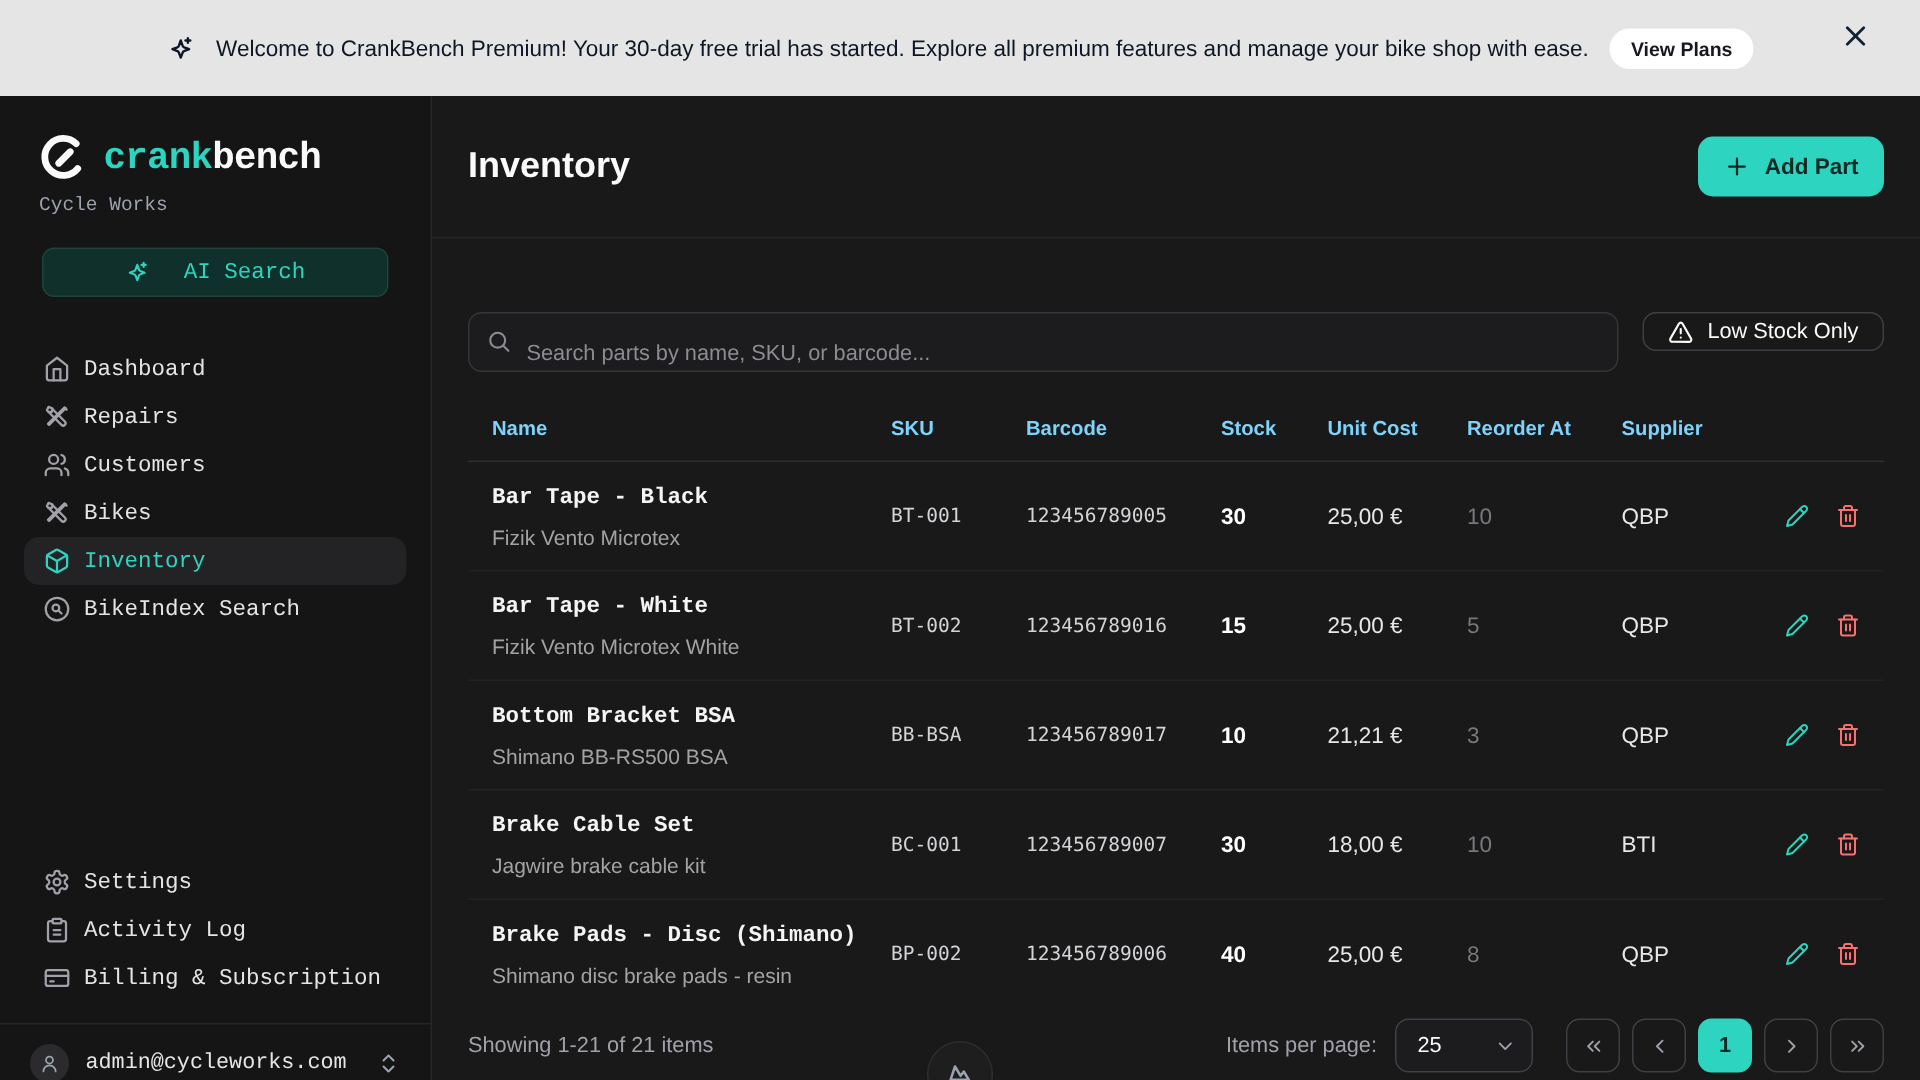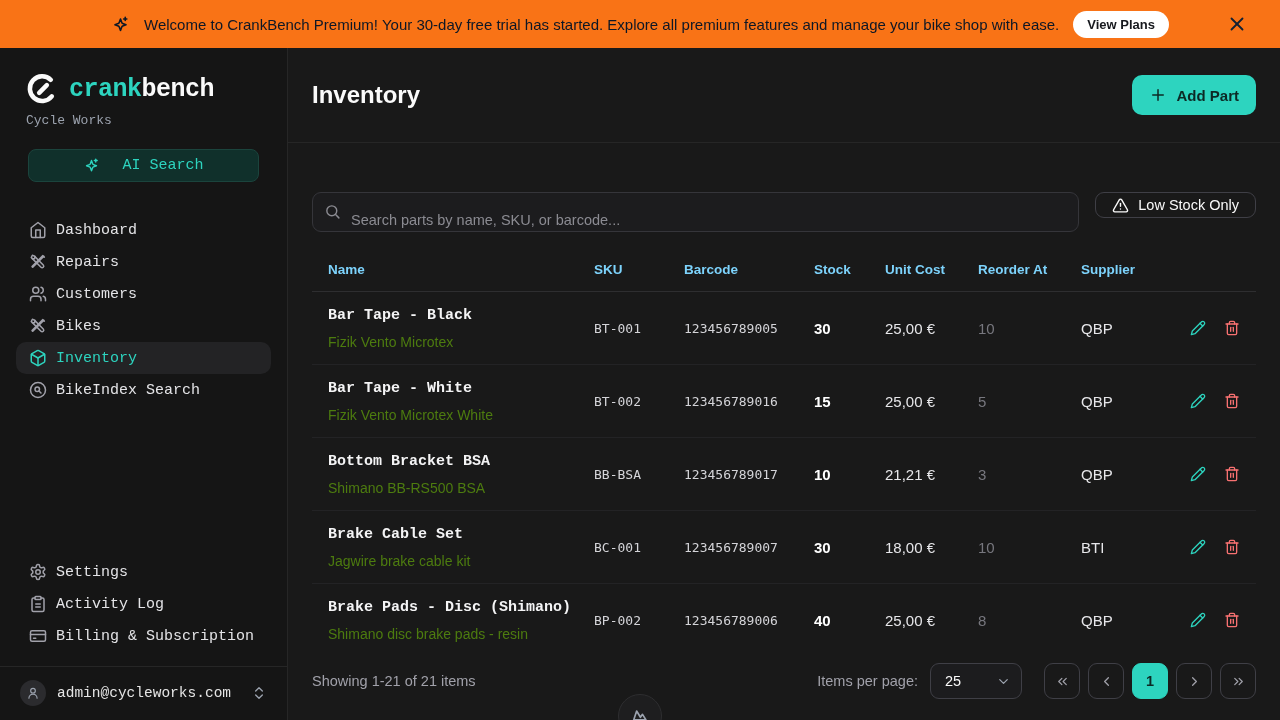--- a/index.html
+++ b/index.html
@@ -5,21 +5,21 @@
   * { margin:0; padding:0; box-sizing:border-box; }
   html,body { width:1280px; height:720px; overflow:hidden; }
   body {
     font-family:"Liberation Sans", sans-serif;
     background:#191919; color:#e5e5e5; position:relative;
   }
   svg { display:block; }
 
   
   .banner {
-    height:48px; background:#f97316; color:#0d1726;
+    height:64px; background:#e5e5e5; color:#0d1726;
     display:flex; align-items:center; justify-content:center; gap:14px;
     position:relative; font-size:15px; font-weight:500;
   }
   .banner .spark { color:#0d1726; }
   .banner-cta {
     background:#fff; color:#16181d; border:none; border-radius:999px;
     padding:6px 14px; font-size:13px; font-weight:700; cursor:pointer;
     font-family:inherit;
   }
   .banner-close {
@@ -116,21 +116,21 @@
     align-items:center; padding:0 16px;
   }
   .thead {
     margin-top:30px; padding-bottom:14px; border-bottom:1px solid #2e2e30;
     flex-shrink:0;
   }
   .thead span { font-size:13.5px; font-weight:700; color:#7dd3fc; }
   .rows { flex:1; overflow:hidden; min-height:0; }
   .trow { height:73px; border-bottom:1px solid #232325; }
   .cell-name .t1 { font-size:15px; font-weight:600; color:#f4f4f5;font-family:Liberation Mono, monospace; }
-  .cell-name .t2 { font-size:14px; color:#4d7c0f; margin-top:10px; }
+  .cell-name .t2 { font-size:14px; color:#a3a3a3; margin-top:10px; }
   .mono { font-family:"DejaVu Sans Mono", monospace; font-size:13px; color:#d4d4d8; }
   .cell-stock { font-size:15px; font-weight:600; color:#fff; }
   .cell-cost, .cell-supplier { font-size:15px; color:#e7e7ea; }
   .cell-reorder { font-size:15px; color:#77777e; }
   .cell-actions { display:flex; gap:18px; justify-content:flex-end; }
   .icon-btn { background:none; border:none; padding:0; cursor:pointer; display:flex; }
   .edit-btn { color:#2dd4bf; }
   .delete-btn { color:#f87171; }
 
   

